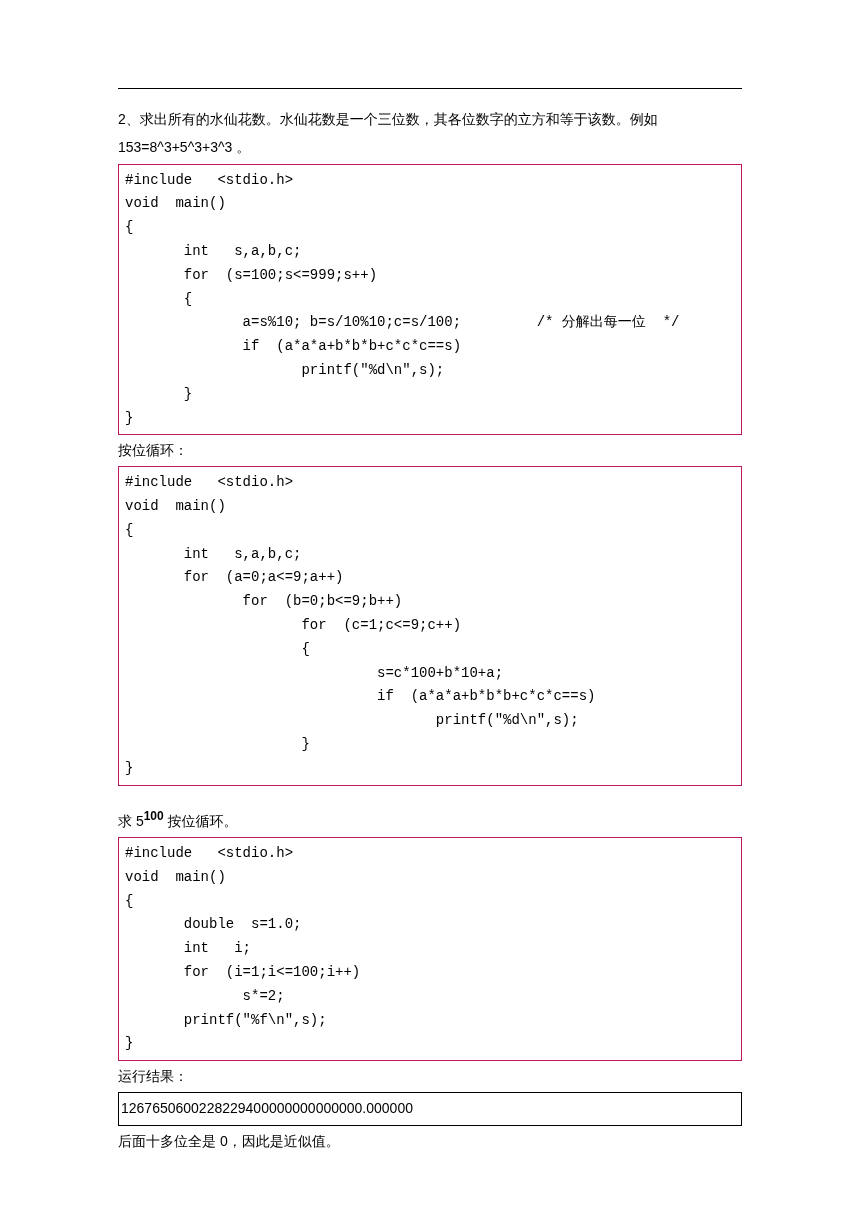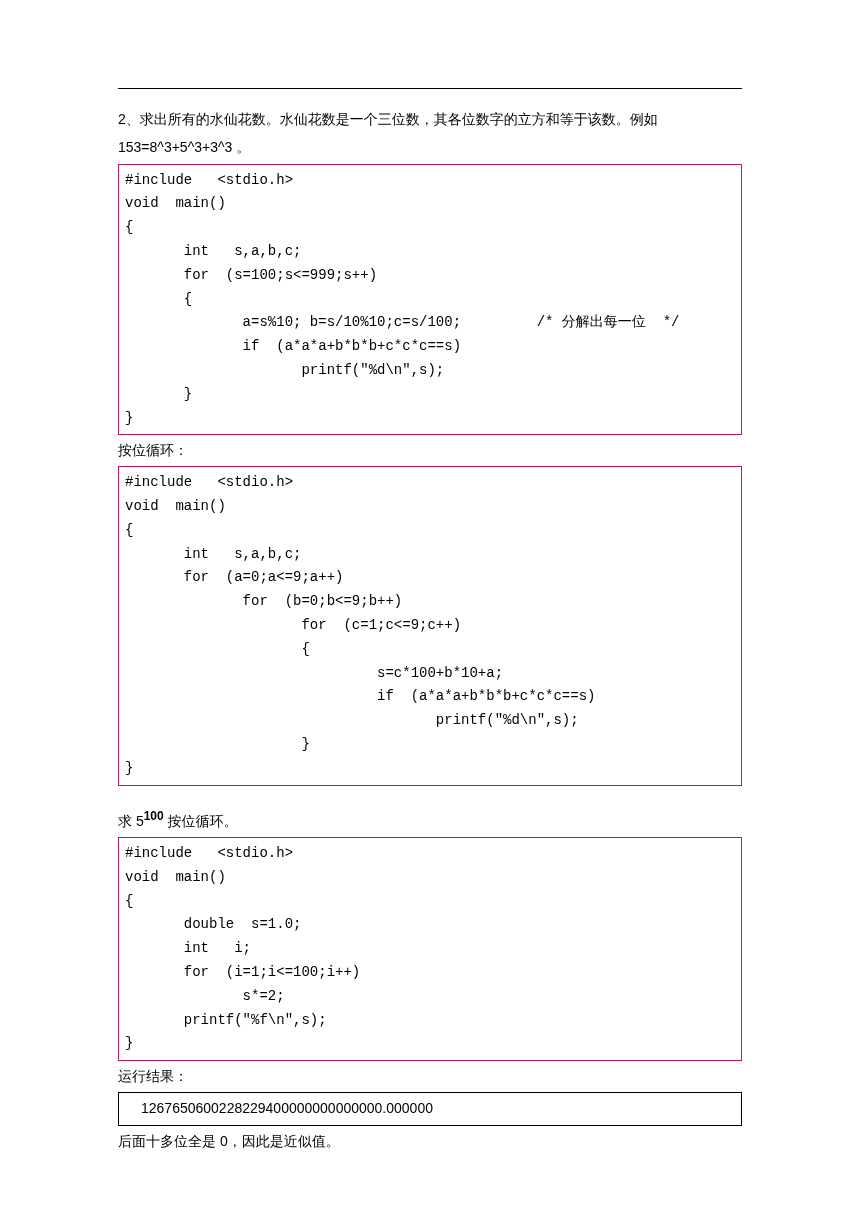--- a/index.html
+++ b/index.html
@@ -27,21 +27,21 @@
       border: 1px solid #be185d;
       padding: 4px 6px;
       margin-bottom: 4px;
       font-family: Liberation Mono, monospace;
       font-size: 14px;
       white-space: pre;
       line-height: 1.7;
     }
     .output-box {
       border: 1px solid #000;
-      padding: 4px 22px;
+      padding: 4px 2px;
       margin-bottom: 4px;
       font-family: Arial, sans-serif;
       font-size: 14px;
     }
     .label { margin-bottom: 3px; margin-top: 2px; }
     .section-gap { height: 16px; }
     .exponent {
       font-size: 12px;
       vertical-align: super;
       font-weight: bold;

